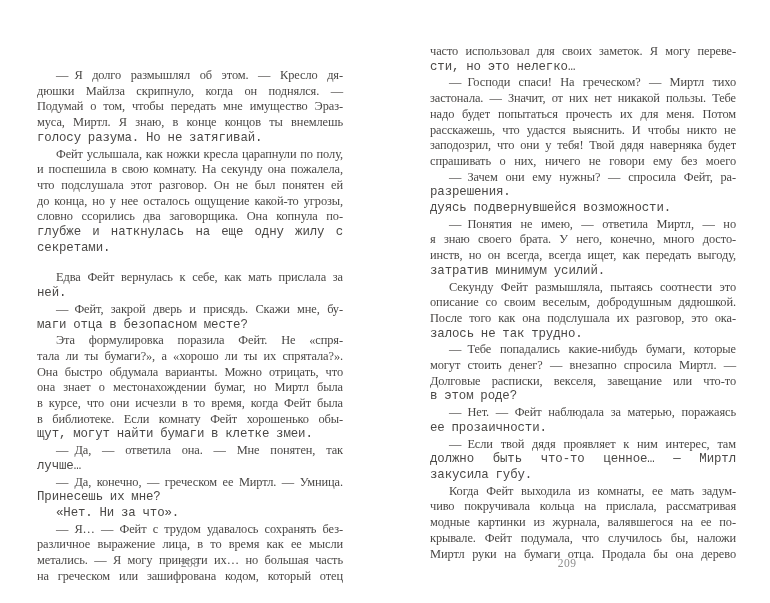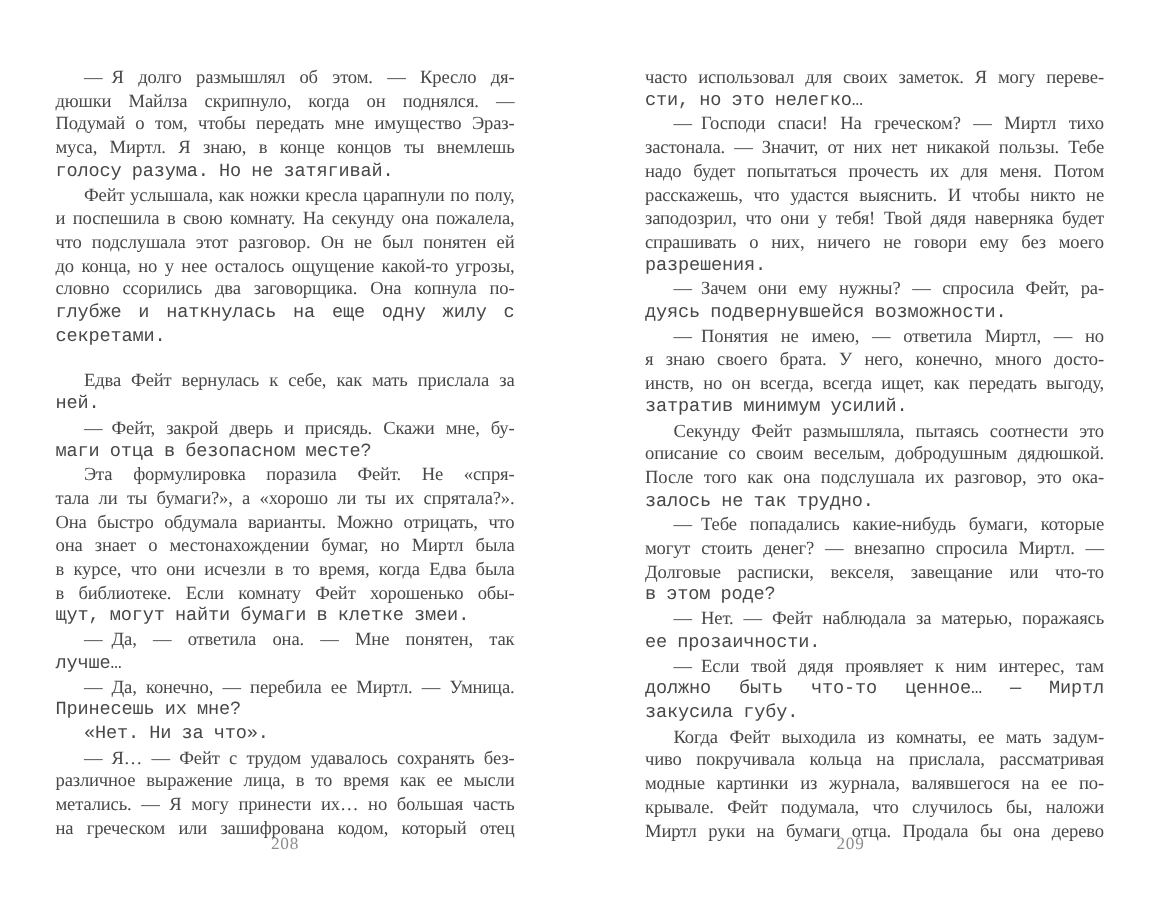--- a/index.html
+++ b/index.html
@@ -15,21 +15,21 @@
     position: relative;
     width: 770px;
     height: 603px;
     background: #ffffff;
   }
   .page-column {
     position: absolute;
     top: 44px;
     width: 306px;
   }
-  .page-left  { left: 37px; }
+  .page-left  { left: 37px; margin-top: 24px; }
   .page-right { left: 430px; }
   .line {
     font-size: 12.4px;
     line-height: 15.7px;
     color: #4a4846;
     text-align: justify;
     text-align-last: justify;
     letter-spacing: -0.1px;
     word-spacing: -0.5px;
   }
@@ -67,45 +67,45 @@
       <div class="line end">глубже и наткнулась на еще одну жилу с секретами.</div>
       <div class="gap"></div>
       <div class="line ind">Едва Фейт вернулась к себе, как мать прислала за</div>
       <div class="line end">ней.</div>
       <div class="line ind">— Фейт, закрой дверь и присядь. Скажи мне, бу-</div>
       <div class="line end">маги отца в безопасном месте?</div>
       <div class="line ind">Эта формулировка поразила Фейт. Не «спря-</div>
       <div class="line">тала ли ты бумаги?», а «хорошо ли ты их спрятала?».</div>
       <div class="line">Она быстро обдумала варианты. Можно отрицать, что</div>
       <div class="line">она знает о местонахождении бумаг, но Миртл была</div>
-      <div class="line">в курсе, что они исчезли в то время, когда Едва была</div>
+      <div class="line">в курсе, что они исчезли в то время, когда Фейт была</div>
       <div class="line">в библиотеке. Если комнату Фейт хорошенько обы-</div>
       <div class="line end">щут, могут найти бумаги в клетке змеи.</div>
       <div class="line ind">— Да, — ответила она. — Мне понятен, так</div>
       <div class="line end">лучше…</div>
-      <div class="line ind">— Да, конечно, — перебила ее Миртл. — Умница.</div>
+      <div class="line ind">— Да, конечно, — греческом ее Миртл. — Умница.</div>
       <div class="line end">Принесешь их мне?</div>
       <div class="line ind end">«Нет. Ни за что».</div>
       <div class="line ind">— Я… — Фейт с трудом удавалось сохранять без-</div>
       <div class="line">различное выражение лица, в то время как ее мысли</div>
       <div class="line">метались. — Я могу принести их… но большая часть</div>
       <div class="line">на греческом или зашифрована кодом, который отец</div>
     </div>
 
   <div class="page-column page-right" id="right-lines">
       <div class="line">часто использовал для своих заметок. Я могу переве-</div>
       <div class="line end">сти, но это нелегко…</div>
       <div class="line ind">— Господи спаси! На греческом? — Миртл тихо</div>
       <div class="line">застонала. — Значит, от них нет никакой пользы. Тебе</div>
       <div class="line">надо будет попытаться прочесть их для меня. Потом</div>
       <div class="line">расскажешь, что удастся выяснить. И чтобы никто не</div>
       <div class="line">заподозрил, что они у тебя! Твой дядя наверняка будет</div>
       <div class="line">спрашивать о них, ничего не говори ему без моего</div>
+      <div class="line ind">— Зачем они ему нужны? — спросила Фейт, ра-</div>
       <div class="line end">разрешения.</div>
-      <div class="line ind">— Зачем они ему нужны? — спросила Фейт, ра-</div>
       <div class="line end">дуясь подвернувшейся возможности.</div>
       <div class="line ind">— Понятия не имею, — ответила Миртл, — но</div>
       <div class="line">я знаю своего брата. У него, конечно, много досто-</div>
       <div class="line">инств, но он всегда, всегда ищет, как передать выгоду,</div>
       <div class="line end">затратив минимум усилий.</div>
       <div class="line ind">Секунду Фейт размышляла, пытаясь соотнести это</div>
       <div class="line">описание со своим веселым, добродушным дядюшкой.</div>
       <div class="line">После того как она подслушала их разговор, это ока-</div>
       <div class="line end">залось не так трудно.</div>
       <div class="line ind">— Тебе попадались какие-нибудь бумаги, которые</div>

